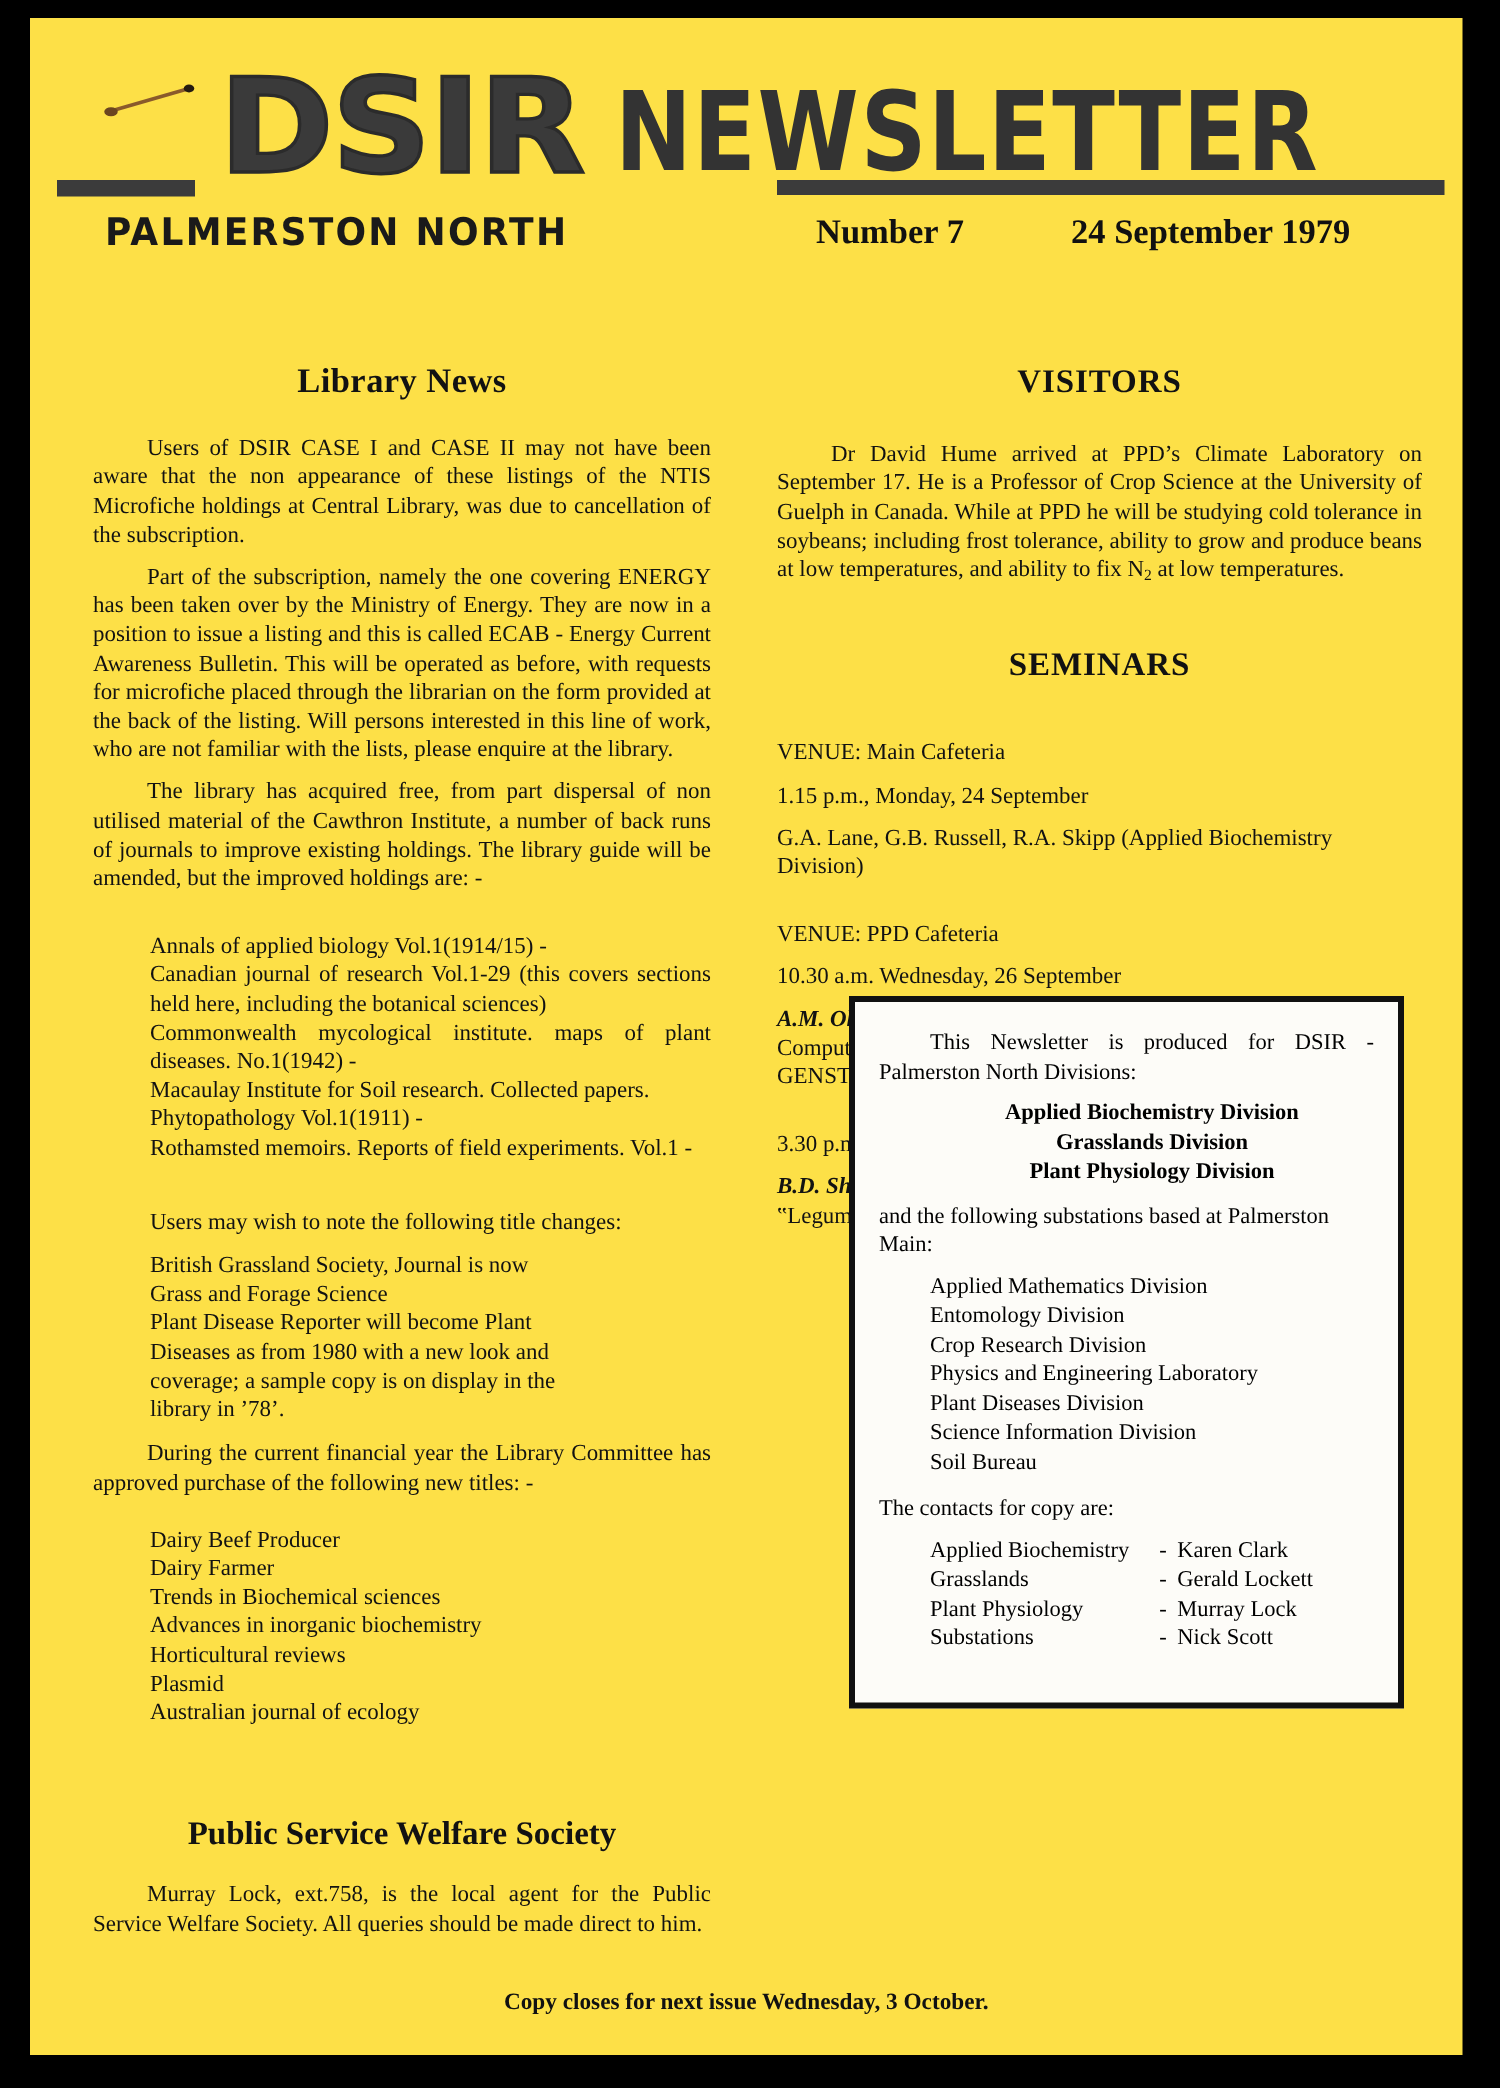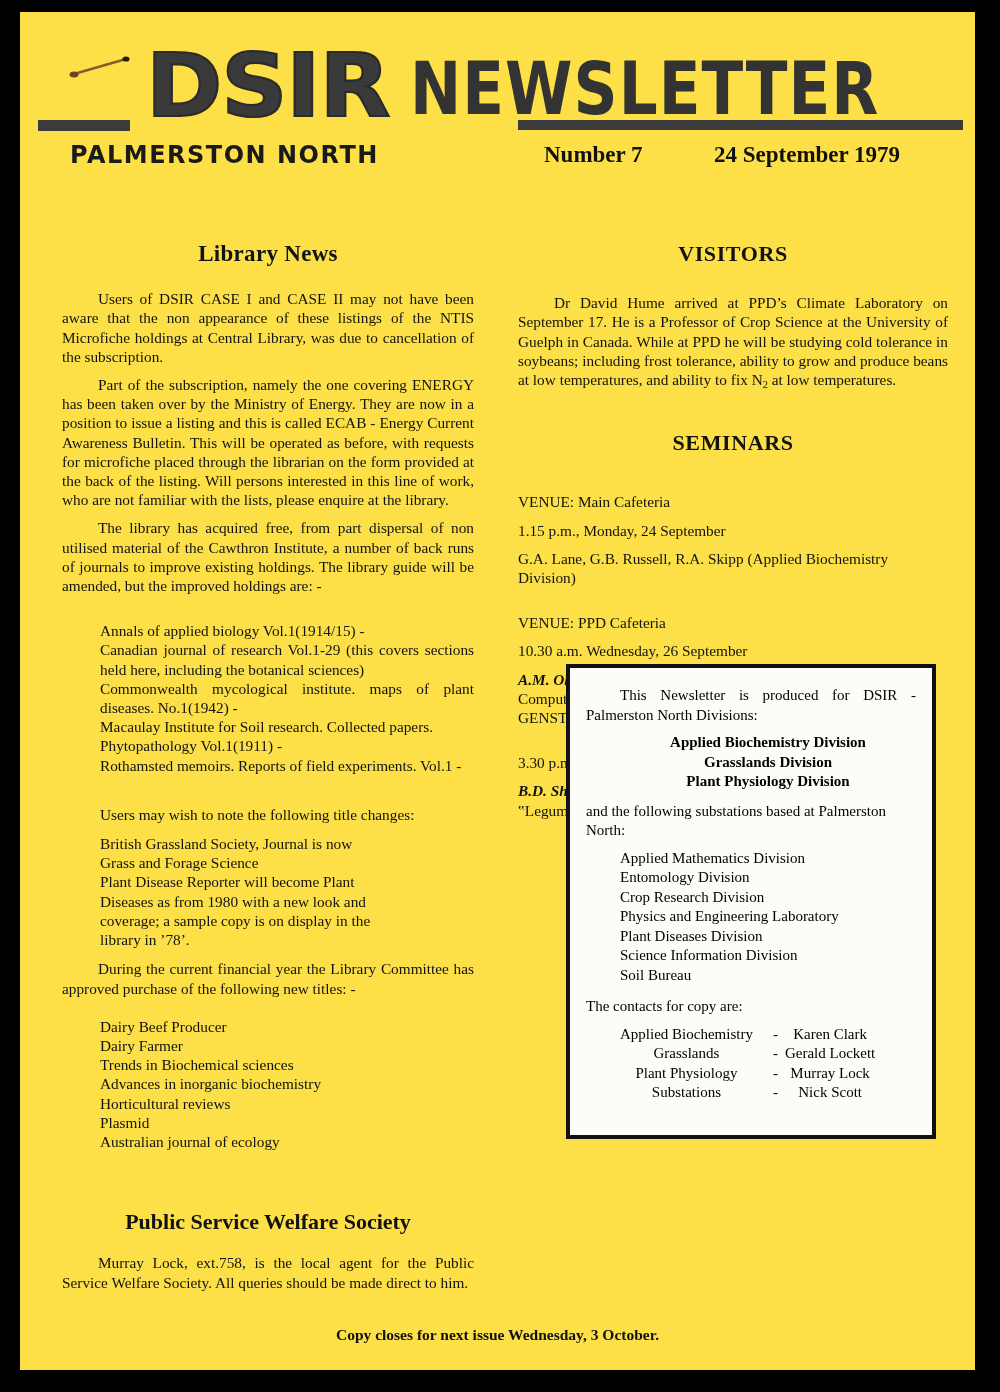--- a/index.html
+++ b/index.html
@@ -160,21 +160,20 @@
     list-style:none;font-weight:bold;text-align:center;
   }
   .credits .sub-list{
     margin:0 0 12px 0;padding:0 0 0 34px;
     list-style:none;
   }
   .contact-head{margin:14px 0 8px 0;}
   .contact-table{
     margin:0 0 0 34px;
     border-collapse:collapse;
-    text-align:center;
   }
   .contact-table td{
     padding:0 0 0 0;
     font-size:15px;line-height:19.5px;
     vertical-align:top;
   }
   .contact-table td.who{padding-right:20px;}
   .contact-table td.dash{padding-right:7px;}
 
   
@@ -314,21 +313,21 @@
 
   <div class="credits">
     <p class="ind">This Newsletter is produced for DSIR - Palmerston North Divisions:</p>
 
     <ul class="bold-list">
       <li>Applied Biochemistry Division</li>
       <li>Grasslands Division</li>
       <li>Plant Physiology Division</li>
     </ul>
 
-    <p>and the following substations based at Palmerston North:</p>
+    <p>and the following substations based at Palmerston Main:</p>
 
     <ul class="sub-list">
       <li>Applied Mathematics Division</li>
       <li>Entomology Division</li>
       <li>Crop Research Division</li>
       <li>Physics and Engineering Laboratory</li>
       <li>Plant Diseases Division</li>
       <li>Science Information Division</li>
       <li>Soil Bureau</li>
     </ul>

